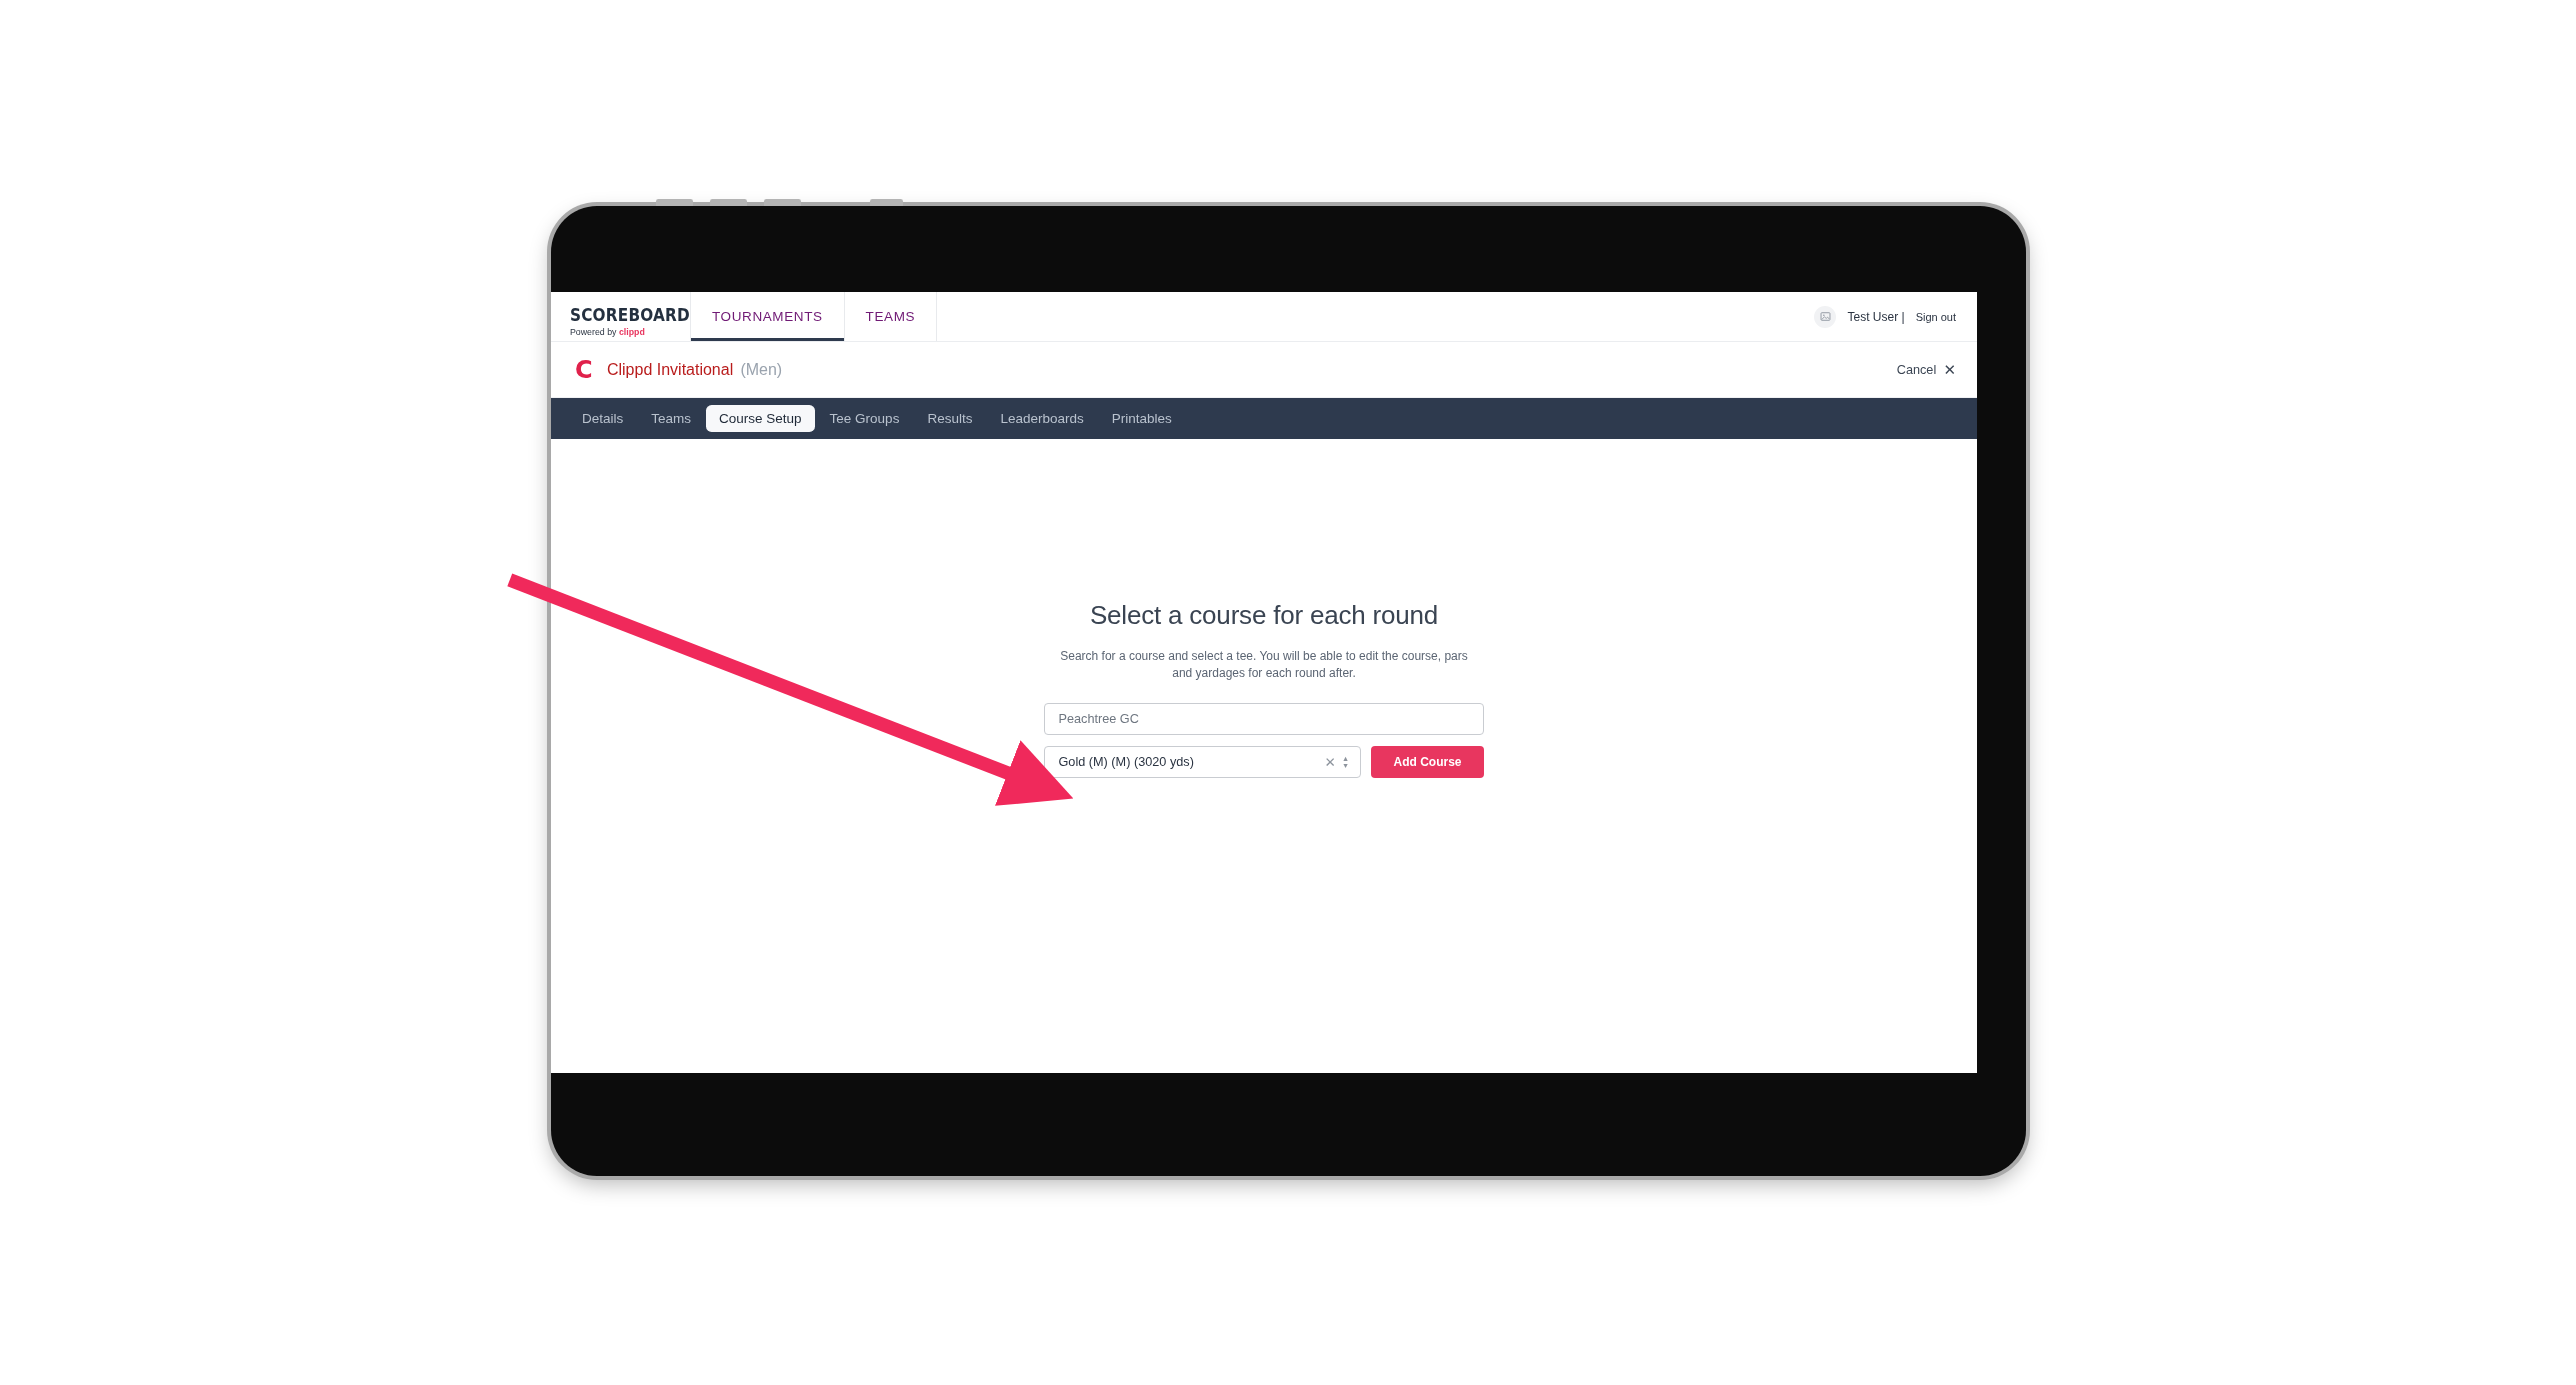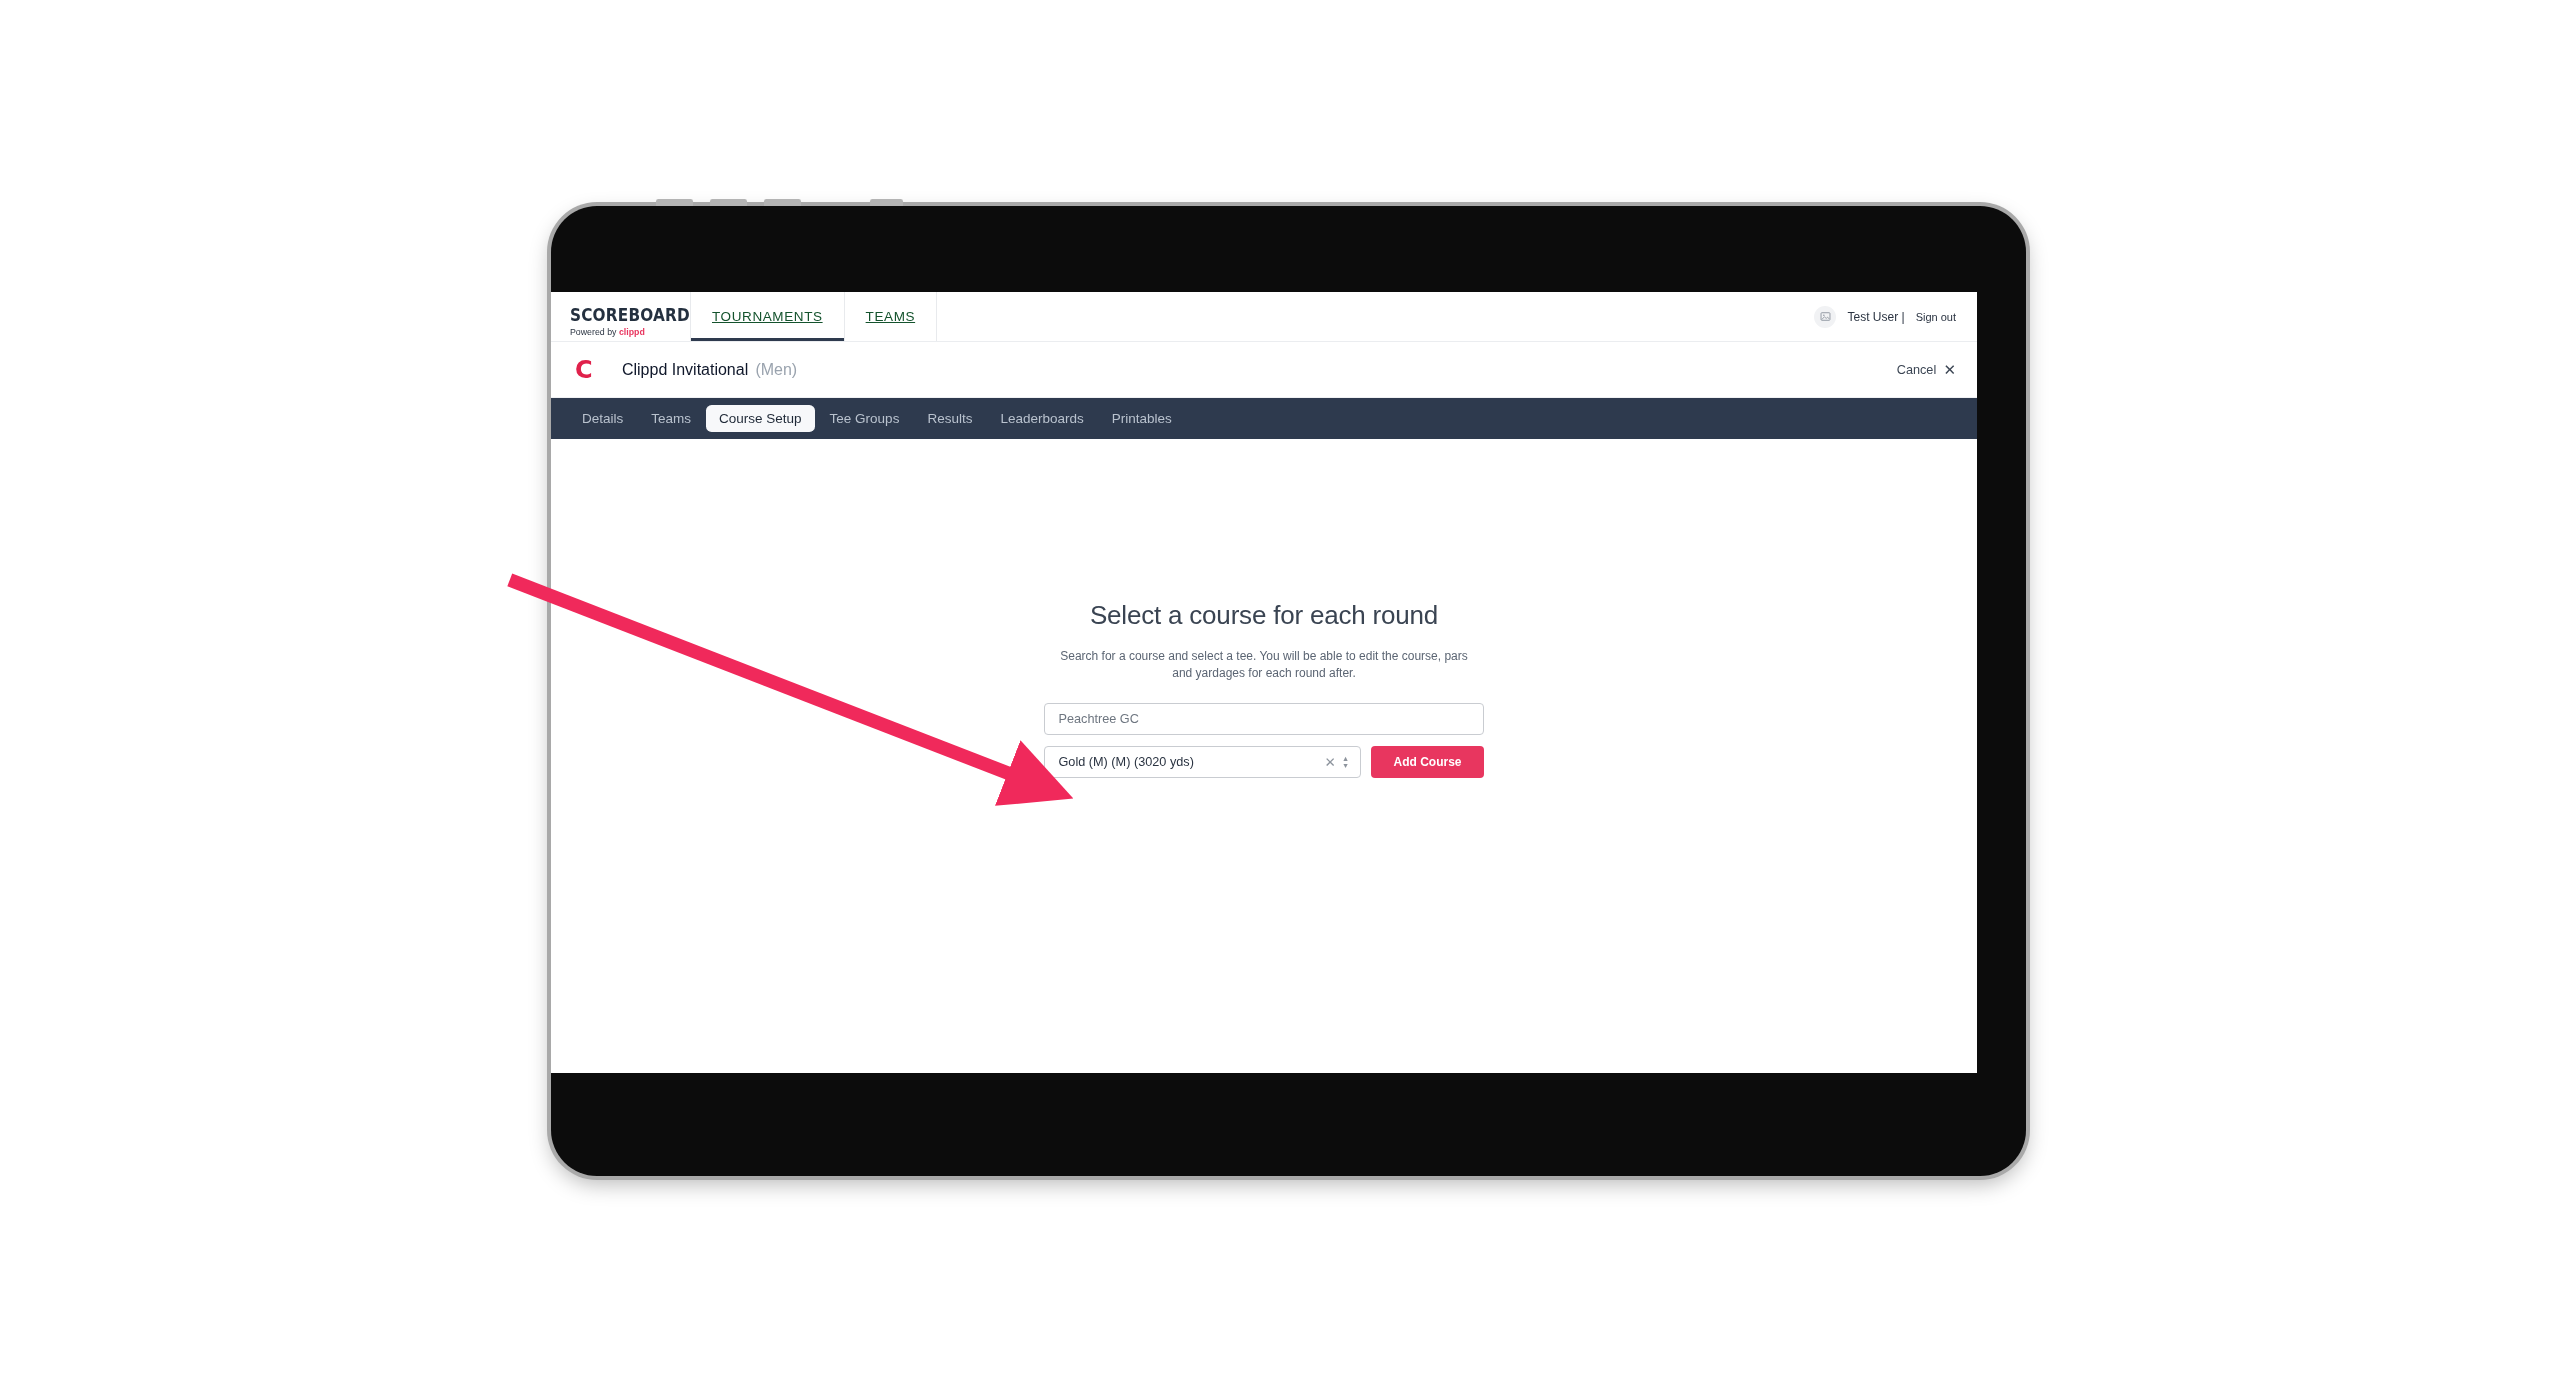--- a/index.html
+++ b/index.html
@@ -126,25 +126,24 @@
     color: #e8365f;
     font-weight: 700;
     margin-top: 44px;
   }
   .nav-item {
     display: flex;
     align-items: center;
     padding: 0 21px;
     font-size: 13.5px;
     letter-spacing: 0.6px;
-    color: #14532d;
+    color: #701a75;
     border-right: 0.8px solid #e8eaed;
     position: relative;
     cursor: pointer;
-    text-decoration: underline;
   }
   .nav-item.active::after {
     content: "";
     position: absolute;
     left: 0; right: 0; bottom: 0;
     height: 3.2px;
     background: #2e3a4e;
   }
   .nav-spacer { flex: 1; }
   .nav-right {
@@ -183,22 +182,21 @@
   .c-logo {
     font-size: 24px;
     font-weight: 700;
     color: #e0214b;
     line-height: 1;
     margin-right: 14.3px;
     font-family: "DejaVu Sans", sans-serif;
   }
   .tourney-name {
     font-size: 16px;
-    color: #0f172a;
-    margin-left: 15px;
+    color: #b91c1c;
   }
   .tourney-gender {
     font-size: 16px;
     color: #9aa3ae;
     margin-left: 7.2px;
   }
   .tourney-spacer { flex: 1; }
   .cancel-wrap {
     display: flex;
     align-items: center;

